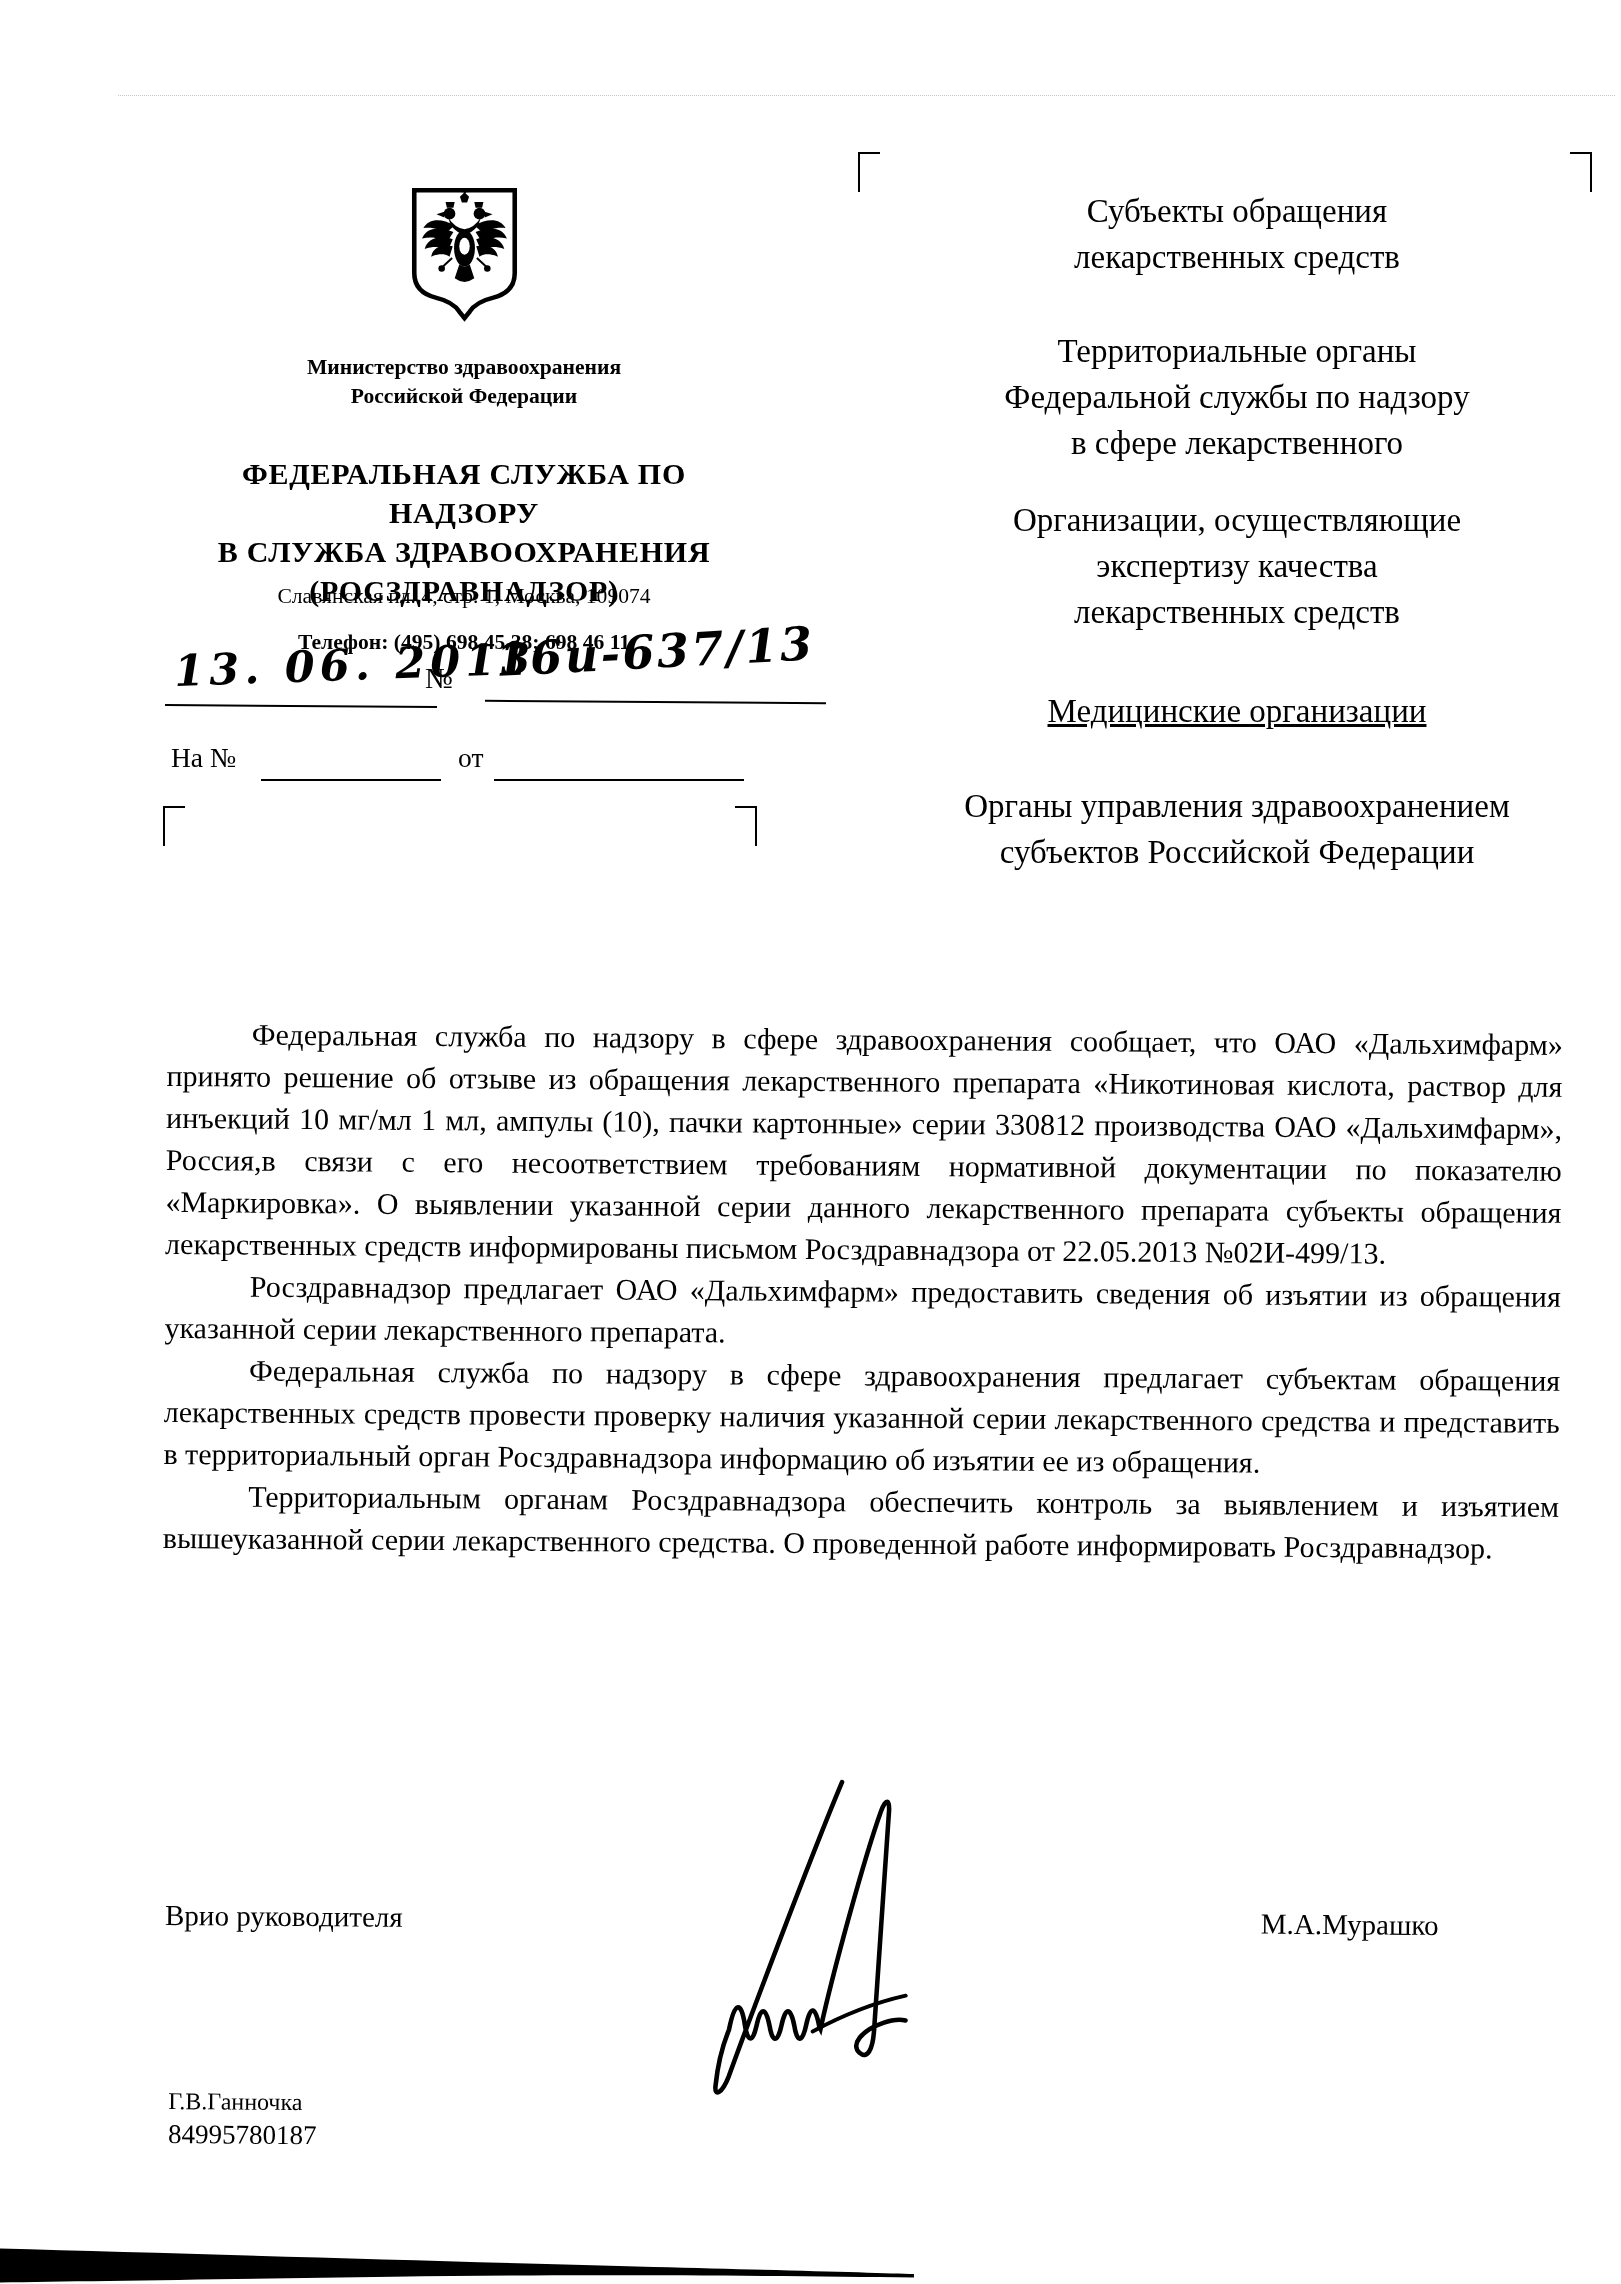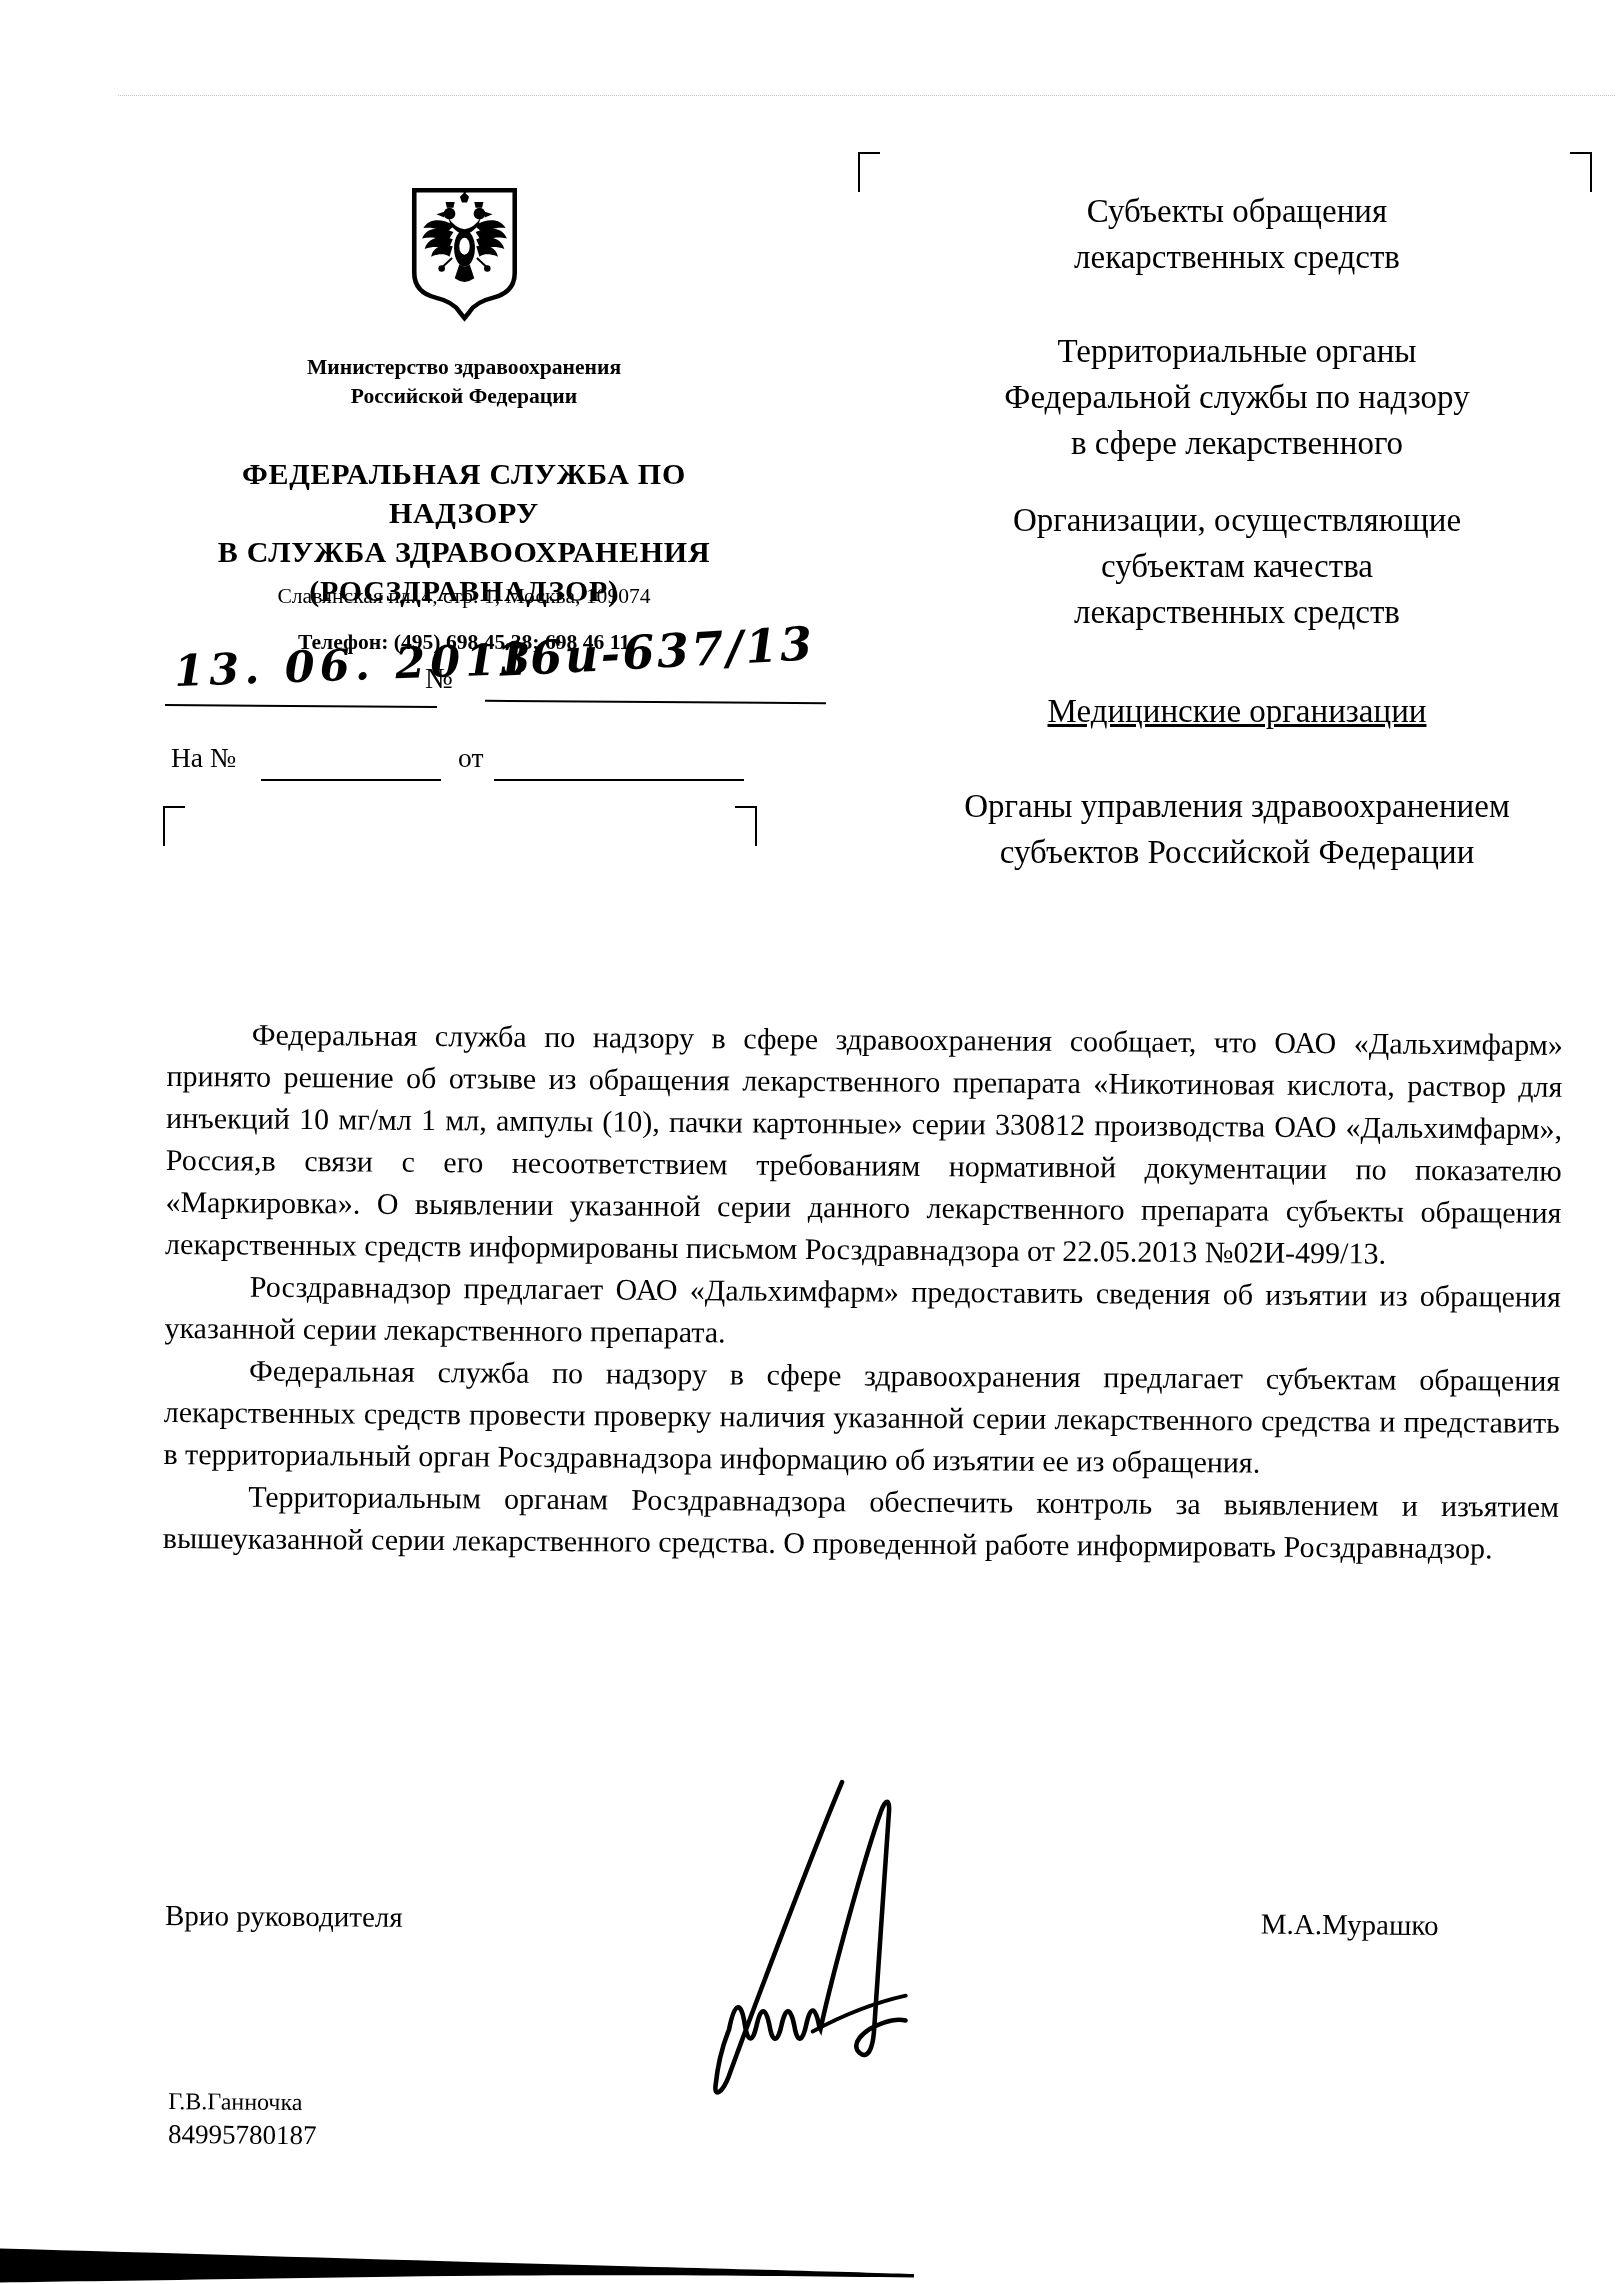--- a/index.html
+++ b/index.html
@@ -145,21 +145,21 @@
 
   <div class="corner tl" style="left:858px;top:152px;"></div>
   <div class="corner tr" style="left:1570px;top:152px;"></div>
 
   <div class="abs recipient r1 ml">Субъекты обращения
 лекарственных средств</div>
   <div class="abs recipient r2 ml">Территориальные органы
 Федеральной службы по надзору
 в сфере лекарственного</div>
   <div class="abs recipient r3 ml">Организации, осуществляющие
-субъектам качества
+экспертизу качества
 лекарственных средств</div>
   <div class="abs recipient r4 ml">Медицинские организации</div>
   <div class="abs recipient r5 ml">Органы управления здравоохранением
 субъектов Российской Федерации</div>
 
   <div class="abs typed">
     <p>Федеральная служба по надзору в сфере здравоохранения сообщает, что ОАО «Дальхимфарм» принято решение об отзыве из обращения лекарственного препарата «Никотиновая кислота, раствор для инъекций 10 мг/мл 1 мл, ампулы (10), пачки картонные» серии 330812 производства ОАО «Дальхимфарм», Россия,в связи с его несоответствием требованиям нормативной документации по показателю «Маркировка». О выявлении указанной серии данного лекарственного препарата субъекты обращения лекарственных средств информированы письмом Росздравнадзора от 22.05.2013 №02И-499/13.</p>
     <p>Росздравнадзор предлагает ОАО «Дальхимфарм» предоставить сведения об изъятии из обращения указанной серии лекарственного препарата.</p>
     <p>Федеральная служба по надзору в сфере здравоохранения предлагает субъектам обращения лекарственных средств провести проверку наличия указанной серии лекарственного средства и представить в территориальный орган Росздравнадзора информацию об изъятии ее из обращения.</p>
     <p>Территориальным органам Росздравнадзора обеспечить контроль за выявлением и изъятием вышеуказанной серии лекарственного средства. О проведенной работе информировать Росздравнадзор.</p>

